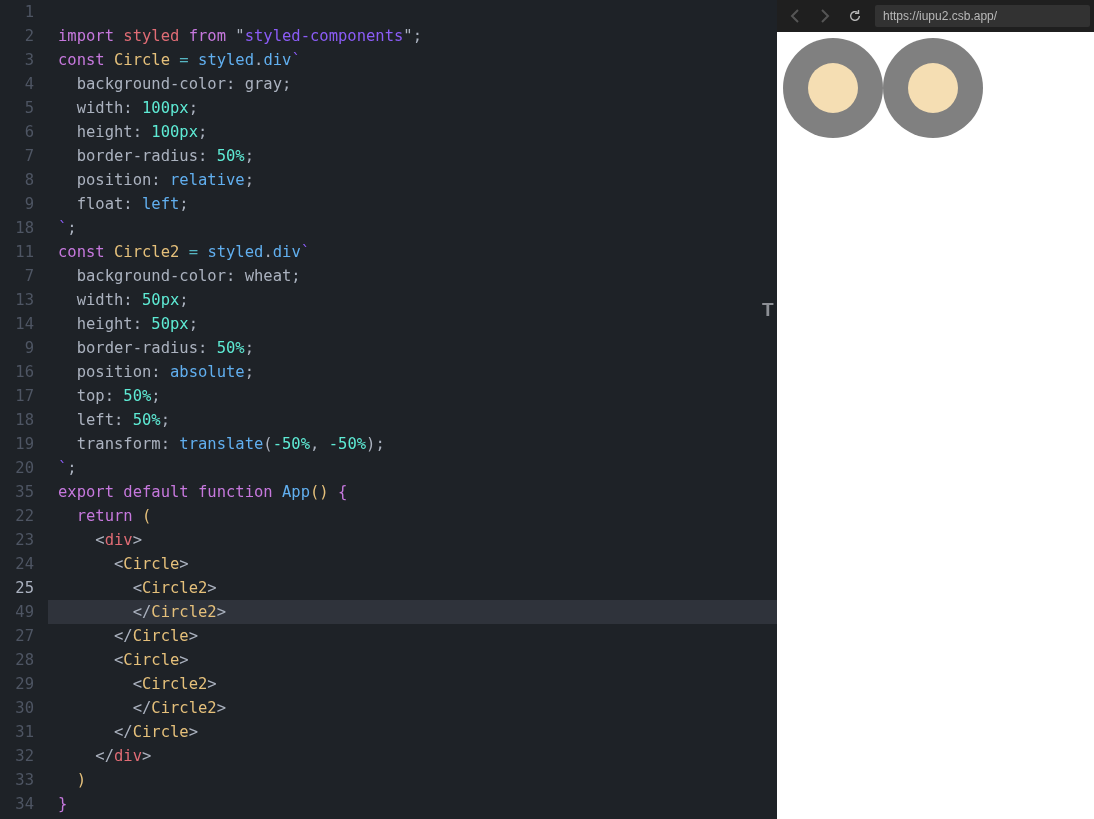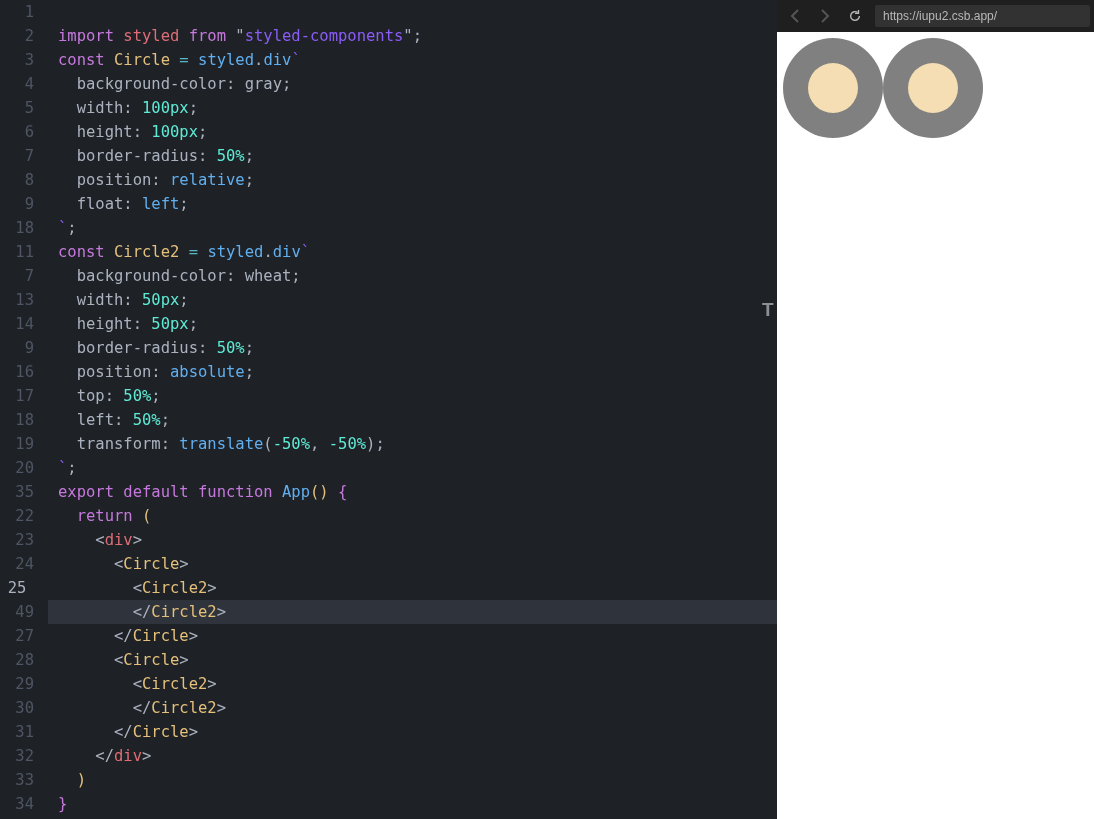--- a/index.html
+++ b/index.html
@@ -27,21 +27,21 @@
   .code {
     flex: 1;
     white-space: pre;
     color: #abb2bf;
     position: relative;
   }
   .code .line { height: 24px; display: block; padding-left: 10px; }
   .code .line.active {
     background: #2f333b;
   }
-  .active-gutter { color: #aab1bf !important; text-align: center; }
+  .active-gutter { color: #aab1bf !important; }
 
   
   .k   { color: #c678dd; } 
   .s   { color: #8b5cf6; } 
   .p   { color: #abb2bf; } 
   .fn  { color: #61afef; } 
   .cl  { color: #e5c07b; } 
   .v   { color: #5eead4; } 
   .op  { color: #56b6c2; } 
   .tag { color: #e06c75; } 

